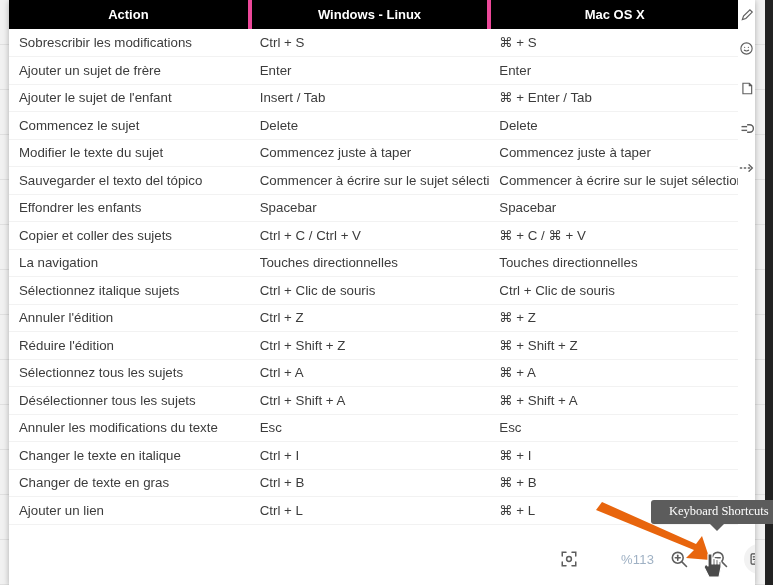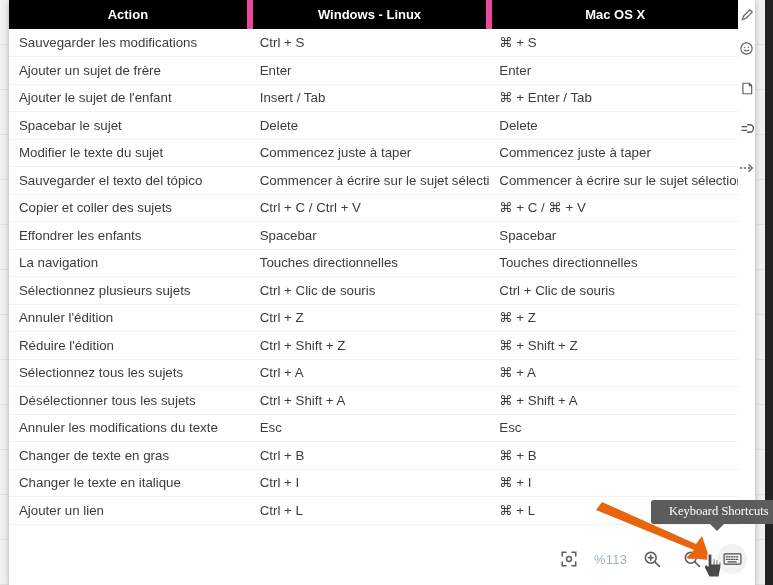--- a/index.html
+++ b/index.html
@@ -78,21 +78,21 @@
     table-layout: fixed;
   }
   #shortcuts-table th {
     background: #000000;
     color: #ffffff;
     font-size: 13px;
     font-weight: bold;
     text-align: center;
     height: 29px;
     padding: 0;
-    border-right: 6px solid #ec4899;
+    border-right: 4px solid #ec4899;
     box-sizing: border-box;
   }
   #shortcuts-table th:last-child {
     border-right: none;
   }
   #shortcuts-table td {
     font-size: 13.3px;
     color: #3c3c3c;
     height: 27.5px;
     padding: 0 0 0 10px;
@@ -146,20 +146,21 @@
     color: #5d5d5d;
     border-radius: 50%;
   }
   .tool-btn svg { display: block; }
   #zoom-level {
     font-size: 13px;
     color: #9fb1c4;
     letter-spacing: 0.2px;
     min-width: 32px;
     text-align: center;
+    margin-left: 27px;
   }
   #keyboard-shortcuts-button {
     background: #f2f2f2;
     color: #4a4a4a;
   }
 
   
   #tooltip {
     position: absolute;
     left: 651px;
@@ -244,66 +245,66 @@
   <table id="shortcuts-table">
     <thead>
       <tr>
         <th class="col-action">Action</th>
         <th class="col-win">Windows - Linux</th>
         <th class="col-mac">Mac OS X</th>
       </tr>
     </thead>
     <tbody id="shortcuts-body">
         <tr>
-          <td class="col-action">Sauvegarder les modifications</td>
+          <td class="col-action">Sobrescribir les modifications</td>
           <td class="col-win">Ctrl + S</td>
           <td class="col-mac">⌘ + S</td>
         </tr>
         <tr>
           <td class="col-action">Ajouter un sujet de frère</td>
           <td class="col-win">Enter</td>
           <td class="col-mac">Enter</td>
         </tr>
         <tr>
           <td class="col-action">Ajouter le sujet de l'enfant</td>
           <td class="col-win">Insert / Tab</td>
           <td class="col-mac">⌘ + Enter / Tab</td>
         </tr>
         <tr>
-          <td class="col-action">Spacebar le sujet</td>
+          <td class="col-action">Commencez le sujet</td>
           <td class="col-win">Delete</td>
           <td class="col-mac">Delete</td>
         </tr>
         <tr>
           <td class="col-action">Modifier le texte du sujet</td>
           <td class="col-win">Commencez juste à taper</td>
           <td class="col-mac">Commencez juste à taper</td>
         </tr>
         <tr>
           <td class="col-action">Sauvegarder el texto del tópico</td>
           <td class="col-win">Commencer à écrire sur le sujet sélectionné</td>
           <td class="col-mac">Commencer à écrire sur le sujet sélectionné</td>
         </tr>
         <tr>
+          <td class="col-action">Effondrer les enfants</td>
+          <td class="col-win">Spacebar</td>
+          <td class="col-mac">Spacebar</td>
+        </tr>
+        <tr>
           <td class="col-action">Copier et coller des sujets</td>
           <td class="col-win">Ctrl + C / Ctrl + V</td>
           <td class="col-mac">⌘ + C / ⌘ + V</td>
         </tr>
         <tr>
-          <td class="col-action">Effondrer les enfants</td>
-          <td class="col-win">Spacebar</td>
-          <td class="col-mac">Spacebar</td>
-        </tr>
-        <tr>
           <td class="col-action">La navigation</td>
           <td class="col-win">Touches directionnelles</td>
           <td class="col-mac">Touches directionnelles</td>
         </tr>
         <tr>
-          <td class="col-action">Sélectionnez plusieurs sujets</td>
+          <td class="col-action">Sélectionnez italique sujets</td>
           <td class="col-win">Ctrl + Clic de souris</td>
           <td class="col-mac">Ctrl + Clic de souris</td>
         </tr>
         <tr>
           <td class="col-action">Annuler l'édition</td>
           <td class="col-win">Ctrl + Z</td>
           <td class="col-mac">⌘ + Z</td>
         </tr>
         <tr>
           <td class="col-action">Réduire l'édition</td>
@@ -319,28 +320,28 @@
           <td class="col-action">Désélectionner tous les sujets</td>
           <td class="col-win">Ctrl + Shift + A</td>
           <td class="col-mac">⌘ + Shift + A</td>
         </tr>
         <tr>
           <td class="col-action">Annuler les modifications du texte</td>
           <td class="col-win">Esc</td>
           <td class="col-mac">Esc</td>
         </tr>
         <tr>
+          <td class="col-action">Changer le texte en italique</td>
+          <td class="col-win">Ctrl + I</td>
+          <td class="col-mac">⌘ + I</td>
+        </tr>
+        <tr>
           <td class="col-action">Changer de texte en gras</td>
           <td class="col-win">Ctrl + B</td>
           <td class="col-mac">⌘ + B</td>
-        </tr>
-        <tr>
-          <td class="col-action">Changer le texte en italique</td>
-          <td class="col-win">Ctrl + I</td>
-          <td class="col-mac">⌘ + I</td>
         </tr>
         <tr>
           <td class="col-action">Ajouter un lien</td>
           <td class="col-win">Ctrl + L</td>
           <td class="col-mac">⌘ + L</td>
         </tr>
       </tbody>
   </table>
 
   <div id="icon-rail">

